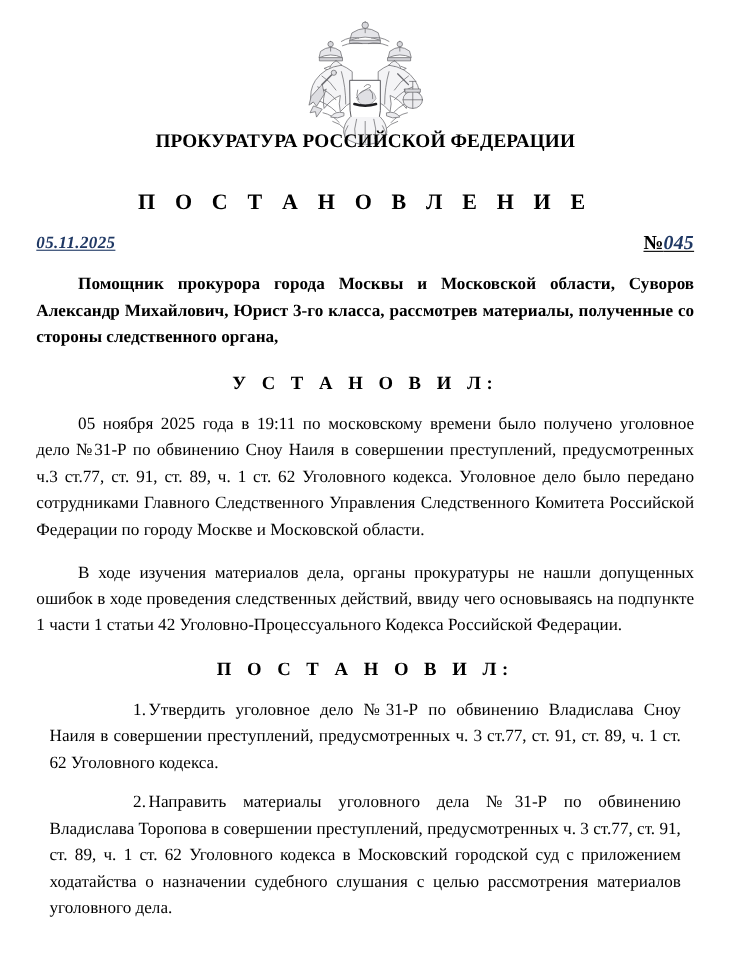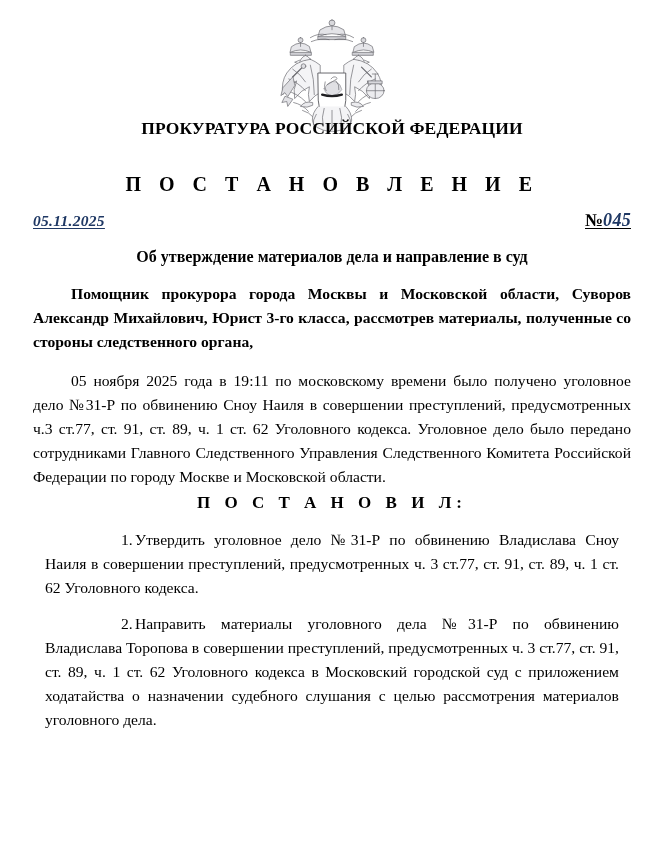--- a/index.html
+++ b/index.html
@@ -131,21 +131,21 @@
   .para.first-body { margin-top: 16px; font-weight: bold; }
 
   .section-heading {
     text-align: center;
     font-weight: bold;
     font-size: 17px;
     letter-spacing: 5px;
     margin-top: 20px;
     margin-bottom: 15px;
   }
-  .section-heading.tight { margin-top: 4px; }
+  .section-heading.tight { margin-top: 18px; }
 
   .para + .para { margin-top: 15px; }
 
   
   .numbered {
     text-align: justify;
     font-size: 15.6px;
     line-height: 1.54;
     margin: 12px;
     text-indent: 38px;
@@ -252,24 +252,25 @@
   </div>
 
   <div class="doc-title">П О С Т А Н О В Л Е Н И Е</div>
 
   <div class="meta-row">
     <span class="meta-date">05.11.2025</span>
     <span class="meta-number"><span class="num-sign">№</span><span class="num-value">045</span></span>
   </div>
 
 
-  <div class="subject">Об утверждение материалов дела и направление в суд</div>
 
   <p class="para first-body">Помощник прокурора города Москвы и Московской области, Суворов Александр Михайлович, Юрист 3-го класса, рассмотрев материалы, полученные со стороны следственного органа,</p>
 
+  <div class="section-heading">У С Т А Н О В И Л:</div>
   <p class="para">05 ноября 2025 года в 19:11 по московскому времени было получено уголовное дело №31-Р по обвинению Сноу Наиля в совершении преступлений, предусмотренных ч.3 ст.77, ст. 91, ст. 89, ч. 1 ст. 62 Уголовного кодекса. Уголовное дело было передано сотрудниками Главного Следственного Управления Следственного Комитета Российской Федерации по городу Москве и Московской области.</p>
+  <p class="para">В ходе изучения материалов дела, органы прокуратуры не нашли допущенных ошибок в ходе проведения следственных действий, ввиду чего основываясь на подпункте 1 части 1 статьи 42 Уголовно-Процессуального Кодекса Российской Федерации.</p>
 
   <div class="section-heading tight">П О С Т А Н О В И Л:</div>
 
   <p class="numbered"><span class="num">1.</span><span>Утвердить уголовное дело №31-Р по обвинению Владислава Сноу Наиля в совершении преступлений, предусмотренных ч. 3 ст.77, ст. 91, ст. 89, ч. 1 ст. 62 Уголовного кодекса.</span></p>
   <p class="numbered"><span class="num">2.</span><span>Направить материалы уголовного дела №31-Р по обвинению Владислава Торопова в совершении преступлений, предусмотренных ч. 3 ст.77, ст. 91, ст. 89, ч. 1 ст. 62 Уголовного кодекса в Московский городской суд с приложением ходатайства о назначении судебного слушания с целью рассмотрения материалов уголовного дела.</span></p>
 
 </div>
 
 </body></html>

